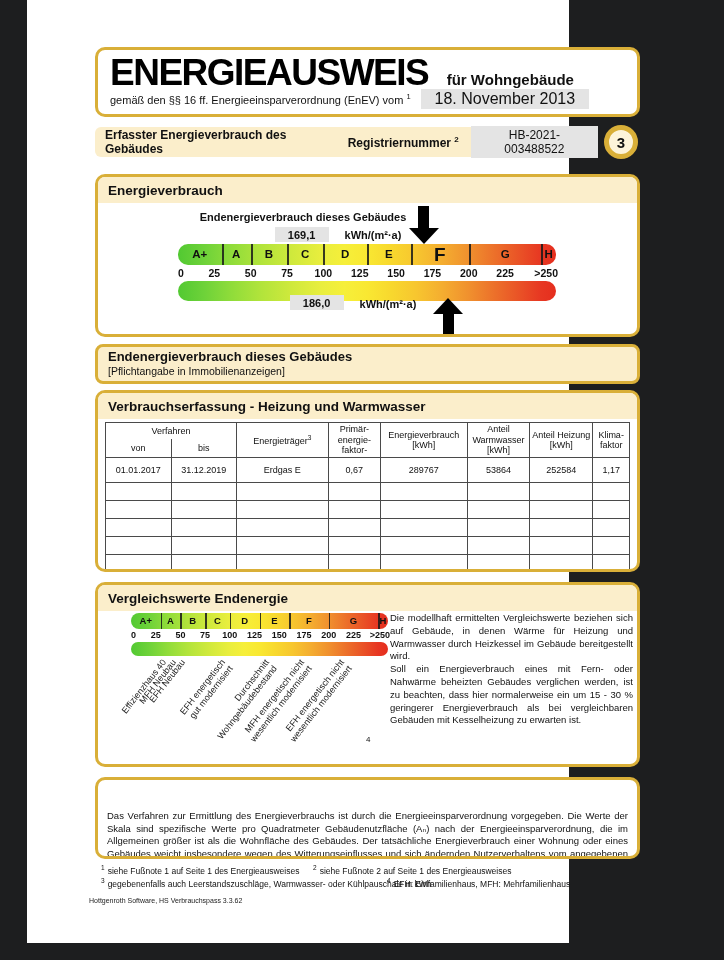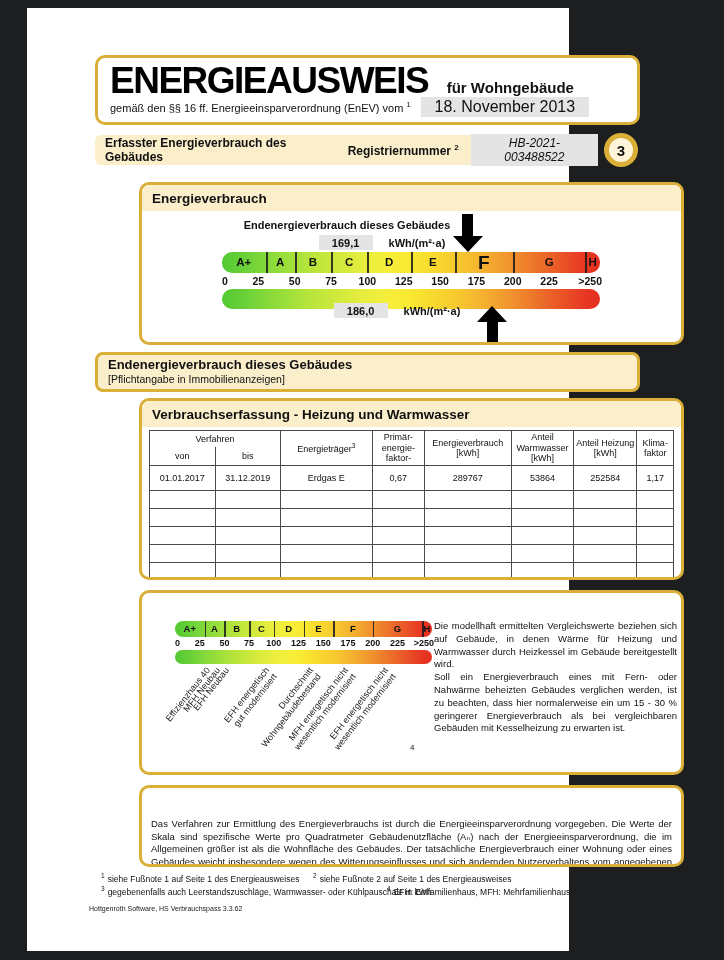--- a/index.html
+++ b/index.html
@@ -2,50 +2,50 @@
 <html><head>
 <meta charset="utf-8">
 <style>
   html,body{margin:0;padding:0;}
   body{
     width:724px;height:960px;overflow:hidden;position:relative;
     background:#1d1e1f;
     font-family:"Liberation Sans","DejaVu Sans",sans-serif;
     color:#111;
   }
-  .page{position:absolute;left:27px;top:8px;width:542px;height:943px;background:#ffffff;}
+  .page{position:absolute;left:27px;top:0;width:542px;height:943px;background:#ffffff;}
 
   .gray-box{background:#e4e4e4;display:inline-block;text-align:center;}
 
   
   .hdr-box{position:absolute;left:68px;top:47px;width:539px;height:64px;border:3px solid #d9af38;border-radius:10px;background:#fff;}
   .hdr-title-row{position:absolute;left:12px;top:2px;white-space:nowrap;}
   .hdr-title{font-size:37px;font-weight:800;letter-spacing:-1.5px;color:#000;}
   .hdr-for{font-size:15px;font-weight:700;margin-left:14px;}
   .hdr-law-row{position:absolute;left:12px;bottom:5px;font-size:11px;display:flex;align-items:center;gap:10px;white-space:nowrap;}
   .hdr-law-row sup{font-size:7.5px;}
   .date-box{font-size:16px;padding:1px 14px;}
 
   .registry-bar{position:absolute;left:68px;top:127px;width:503px;height:30px;background:#fbeecb;border-radius:6px;display:flex;align-items:center;font-size:12px;font-weight:700;}
   .rb-left{margin-left:10px;width:262px;}
   .rb-label sup{font-size:8px;}
-  .rb-value{font-weight:400;margin-left:12px;padding:2px 12px;font-style:italic;}
+  .rb-value{font-weight:400;margin-left:12px;padding:2px 12px;}
   .page-circle{position:absolute;left:577px;top:125px;width:24px;height:24px;border:5px solid #d9af38;border-radius:50%;background:#fdf4da;display:flex;align-items:center;justify-content:center;font-weight:700;font-size:15px;}
 
   
-  .sec{position:absolute;left:68px;width:539px;border:3px solid #d9af38;border-radius:10px;background:#fff;overflow:hidden;margin-left:44px;}
+  .sec{position:absolute;left:68px;width:539px;border:3px solid #d9af38;border-radius:10px;background:#fff;overflow:hidden;}
   .sec-strip{height:26px;background:#fbeecb;display:flex;align-items:center;padding-left:10px;font-size:13.5px;font-weight:700;}
 
   
   #consumption-box{top:174px;height:157px;}
   .c-label1{position:absolute;left:10px;top:34px;width:390px;text-align:center;font-size:11px;font-weight:700;}
   .c-valrow{position:absolute;display:flex;align-items:center;justify-content:center;gap:16px;font-size:11px;font-weight:700;}
   .c-valrow .val{width:54px;padding:1.5px 0;}
   .c-valrow1{left:45px;top:50px;width:390px;}
-  .c-valrow2{left:110px;top:118px;width:290px;}
+  .c-valrow2{left:110px;top:118px;width:290px;align-items:flex-end;}
   .c-label2{position:absolute;left:30px;top:137px;width:390px;text-align:center;font-size:11px;font-weight:700;}
 
   .scale-area{position:absolute;left:80px;top:0;width:378px;height:100%;}
 
   .energy-grad{background:linear-gradient(90deg,#52c932 0%,#6ed239 7%,#8fdc3a 14%,#b2e43b 22%,#cfe93c 30%,#e9ee3e 38%,#f6ef3a 44%,#f9e832 50%,#f8d92e 56%,#f7c62f 63%,#f4ad30 70%,#f0902e 77%,#ec6f2a 84%,#e94f26 91%,#e73722 96%,#e52e1e 100%);}
 
   .class-bar{position:absolute;border-radius:10px;}
   .class-bar.big{left:0;top:67px;width:100%;height:21px;}
   .class-bar .cls{position:absolute;transform:translateX(-50%);top:0;line-height:21px;font-size:11.5px;font-weight:700;color:#101010;}
   .class-bar .cls.hl{font-size:19px;font-weight:800;}
@@ -305,20 +305,23 @@
             <td>&nbsp;</td>
             <td>&nbsp;</td>
             <td>&nbsp;</td>
             <td>&nbsp;</td>
           </tr>
         </tbody>
       </table>
   </div>
 
   <div class="sec" id="compare-box">
+    <div class="sec-strip">
+        <span>Vergleichswerte Endenergie</span>
+      </div>
     <div class="small-scale-area" id="small-scale">
       <div class="class-bar small energy-grad">
           <span class="cls" style="left: 5.76923%;">A+</span>
           <span class="cls" style="left: 15.3846%;">A</span>
           <i class="tick" style="left: 11.5385%;"></i>
           <span class="cls" style="left: 24.0385%;">B</span>
           <i class="tick" style="left: 19.2308%;"></i>
           <span class="cls" style="left: 33.6538%;">C</span>
           <i class="tick" style="left: 28.8462%;"></i>
           <span class="cls" style="left: 44.2308%;">D</span>

